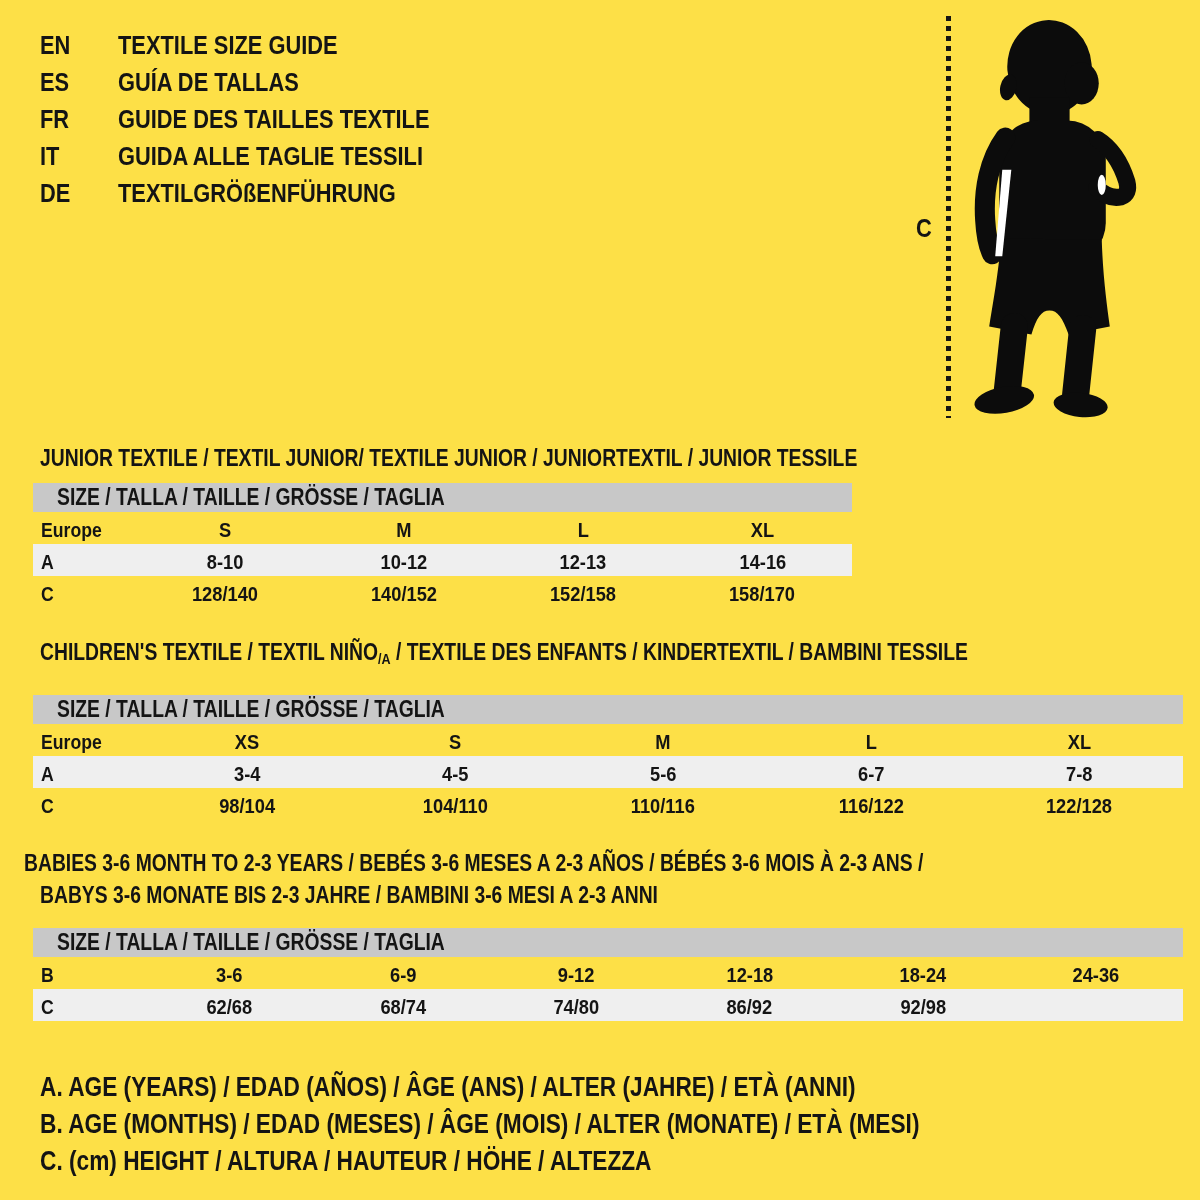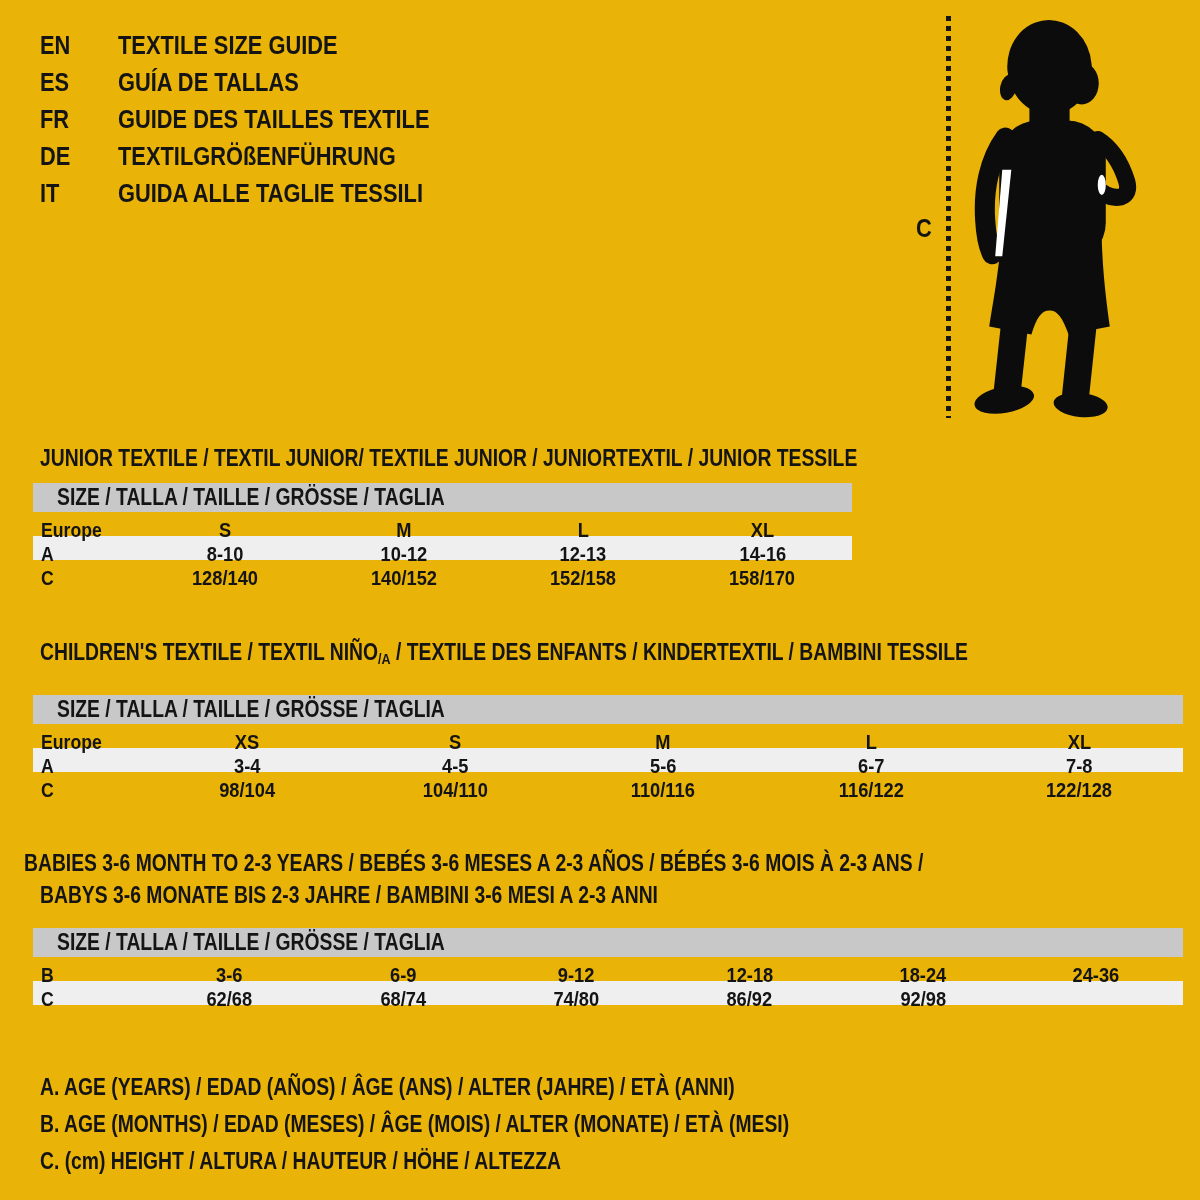--- a/index.html
+++ b/index.html
@@ -1,17 +1,17 @@
 <!DOCTYPE html>
 <html><head>
 <meta charset="utf-8">
 <style>
   html,body { margin:0; padding:0; background:#fff; }
   .page {
-    position:relative; width:1200px; height:1200px; background:#eab308;
+    position:relative; width:1200px; height:1200px; background:#fde047;
     font-family:"Liberation Sans", sans-serif; color:#141414; overflow:hidden;
   }
   .cx  { display:inline-block; transform:scaleX(0.84); transform-origin:0 50%; white-space:nowrap; }
   .cxc { display:inline-block; transform:scaleX(0.87); transform-origin:50% 50%; white-space:nowrap; }
 
   
   .lang-block { position:absolute; left:40px; top:27px; }
   .lang-row  { display:grid; grid-template-columns:78px auto; height:37px; line-height:37px;
                font-size:26px; font-weight:bold; }
 
@@ -30,57 +30,57 @@
   .t-babies2  { left:40px; top:883px;text-decoration:underline; }
   .subsz { font-size:15px; vertical-align:-4px; }
 
   
   .table { position:absolute; }
   .jr-table { left:33px; top:483px; width:819px; }
   .ch-table { left:33px; top:695px; width:1150px; }
   .bb-table { left:33px; top:928px; width:1150px; }
   .band { height:29px; line-height:29px; background:#c8c8c8; padding-left:24px;
           font-size:23px; font-weight:bold; box-sizing:border-box; }
-  .trow { display:grid; height:24px; line-height:35px; }
+  .trow { display:grid; height:32px; line-height:35px; }
   .cols4 { grid-template-columns:102px repeat(4,1fr); }
   .cols5 { grid-template-columns:110px repeat(5,1fr); }
   .cols6 { grid-template-columns:110px repeat(6,1fr); }
   .shaded { background:#efefef; }
   .cell { text-align:center; font-size:21px; font-weight:bold; }
   .lab  { text-align:left; padding-left:8px; }
 
   
   .legend { position:absolute; left:40px; top:1069px; }
-  .legend-line { height:37px; line-height:37px; font-size:23px; font-weight:bold; }
+  .legend-line { height:37px; line-height:37px; font-size:27px; font-weight:bold; }
 </style>
 </head>
 <body>
 
 <div class="page">
 
   <section class="lang-block">
     <div class="lang-row">
       <span><span class="cx">EN</span></span>
       <span><span class="cx">TEXTILE SIZE GUIDE</span></span>
     </div>
     <div class="lang-row">
       <span><span class="cx">ES</span></span>
       <span><span class="cx">GUÍA DE TALLAS</span></span>
     </div>
     <div class="lang-row">
       <span><span class="cx">FR</span></span>
       <span><span class="cx">GUIDE DES TAILLES TEXTILE</span></span>
     </div>
     <div class="lang-row">
+      <span><span class="cx">IT</span></span>
+      <span><span class="cx">GUIDA ALLE TAGLIE TESSILI</span></span>
+    </div>
+    <div class="lang-row">
       <span><span class="cx">DE</span></span>
       <span><span class="cx">TEXTILGRÖßENFÜHRUNG</span></span>
-    </div>
-    <div class="lang-row">
-      <span><span class="cx">IT</span></span>
-      <span><span class="cx">GUIDA ALLE TAGLIE TESSILI</span></span>
     </div>
   </section>
 
   <div class="measure-line"></div>
   <div class="measure-label"><span class="cx">C</span></div>
   <svg class="figure" viewBox="0 0 175 400" aria-hidden="true">
     <g fill="#0c0c0c" stroke="none">
       <ellipse cx="88" cy="50" rx="42" ry="47" transform="rotate(-4 88 50)"></ellipse>
       <ellipse cx="47" cy="70" rx="8" ry="13" transform="rotate(12 47 70)"></ellipse>
       <ellipse cx="120" cy="66" rx="17" ry="21"></ellipse>

